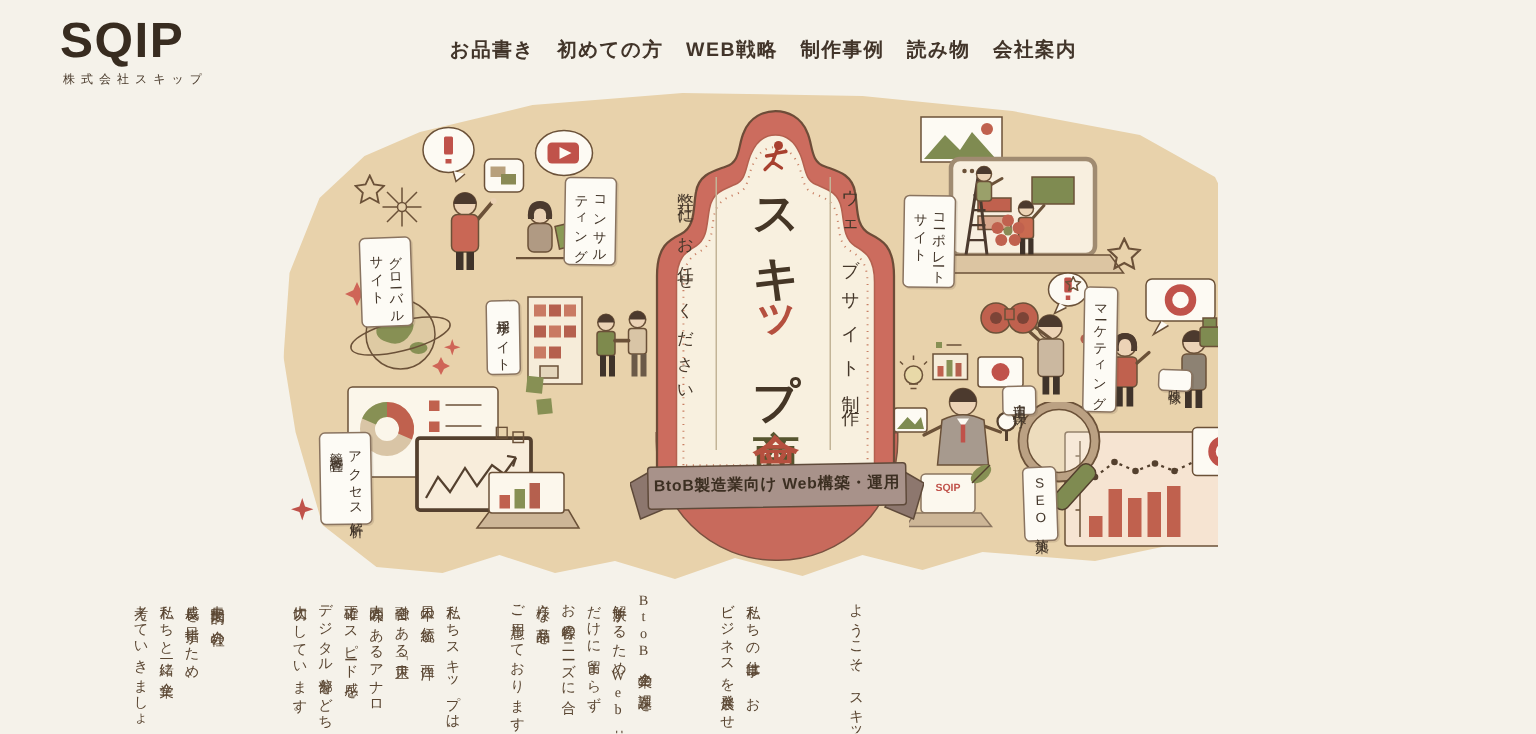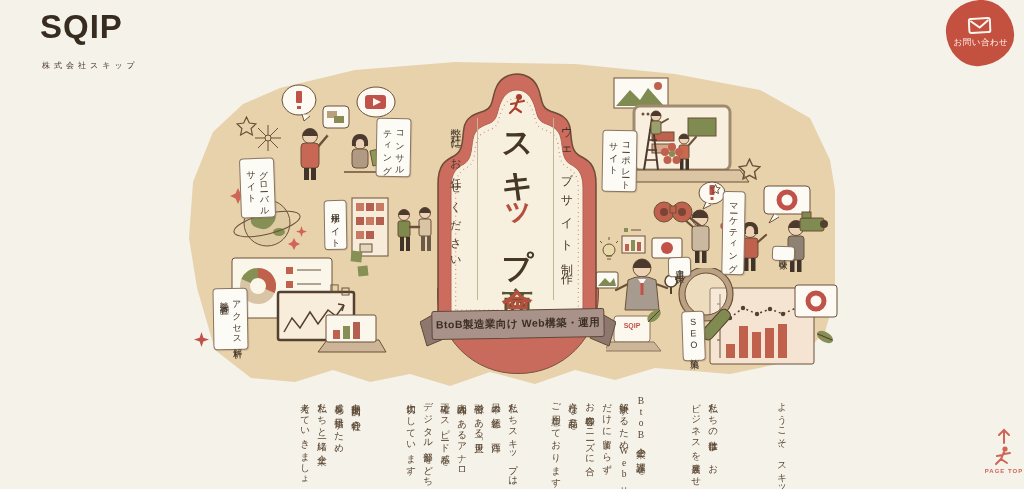--- a/index.html
+++ b/index.html
@@ -1,24 +1,24 @@
 <!DOCTYPE html>
 <html><head>
 <meta charset="utf-8">
 <style>
   html,body{margin:0;padding:0}
   body{width:1024px;height:489px;overflow:hidden;background:#f5f2ea;
        font-family:"Liberation Sans","DejaVu Sans",sans-serif;}
-  .page{position:relative;width:1024px;height:489px;overflow:hidden;background:#f5f2ea}
+  .page{position:relative;width:812px;height:489px;overflow:hidden;background:#f5f2ea}
   .abs{position:absolute}
 
   
   .logo{left:40px;top:10px;cursor:pointer}
   .logo-main{font-size:33px;font-weight:900;color:#382c20;letter-spacing:1px;line-height:34px}
-  .logo-sub{font-size:8px;color:#4a3b2c;letter-spacing:4px;margin-top:16px;padding-left:2px}
+  .logo-sub{font-size:8px;color:#4a3b2c;letter-spacing:4px;margin-top:3px;padding-left:2px}
   .utilnav{top:7px;right:94px;display:flex;gap:20px}
   .utilnav a{font-size:10px;color:#8d8175;text-decoration:none;letter-spacing:1px;cursor:pointer}
   .mainnav{top:24px;right:94px;display:flex;gap:15px}
   .mainnav a{font-size:13px;font-weight:700;color:#42352a;text-decoration:none;letter-spacing:1px;cursor:pointer}
   .contact{left:946px;top:0px;width:68px;height:66px;background:#c4503f;
            border-radius:52% 48% 55% 45%/46% 54% 46% 54%;cursor:pointer;
            display:flex;flex-direction:column;align-items:center;justify-content:center;gap:3px;transform:rotate(-3deg)}
   .contact-label{font-size:8.5px;color:#fdf6ee;letter-spacing:0.5px;transform:rotate(3deg)}
 
   
@@ -67,20 +67,28 @@
 <body>
 
 <div class="page">
 
   <div class="abs logo">
     <div class="logo-main">SQIP</div>
     <div class="logo-sub">株式会社スキップ</div>
   </div>
 
 
+  <nav class="abs mainnav">
+    <a>お品書き</a>
+    <a>初めての方</a>
+    <a>WEB戦略</a>
+    <a>制作事例</a>
+    <a>読み物</a>
+    <a>会社案内</a>
+  </nav>
 
   <div class="abs contact">
     <svg width="24" height="17" viewBox="0 0 24 17">
       <rect x="1.5" y="1.5" width="21" height="14" rx="2" fill="none" stroke="#fdf6ee" stroke-width="2"></rect>
       <path d="M3,3.5 L12,10.5 L21,3.5" fill="none" stroke="#fdf6ee" stroke-width="2"></path>
     </svg>
     <div class="contact-label">お問い合わせ</div>
   </div>
 
   <div class="abs blob"></div>

